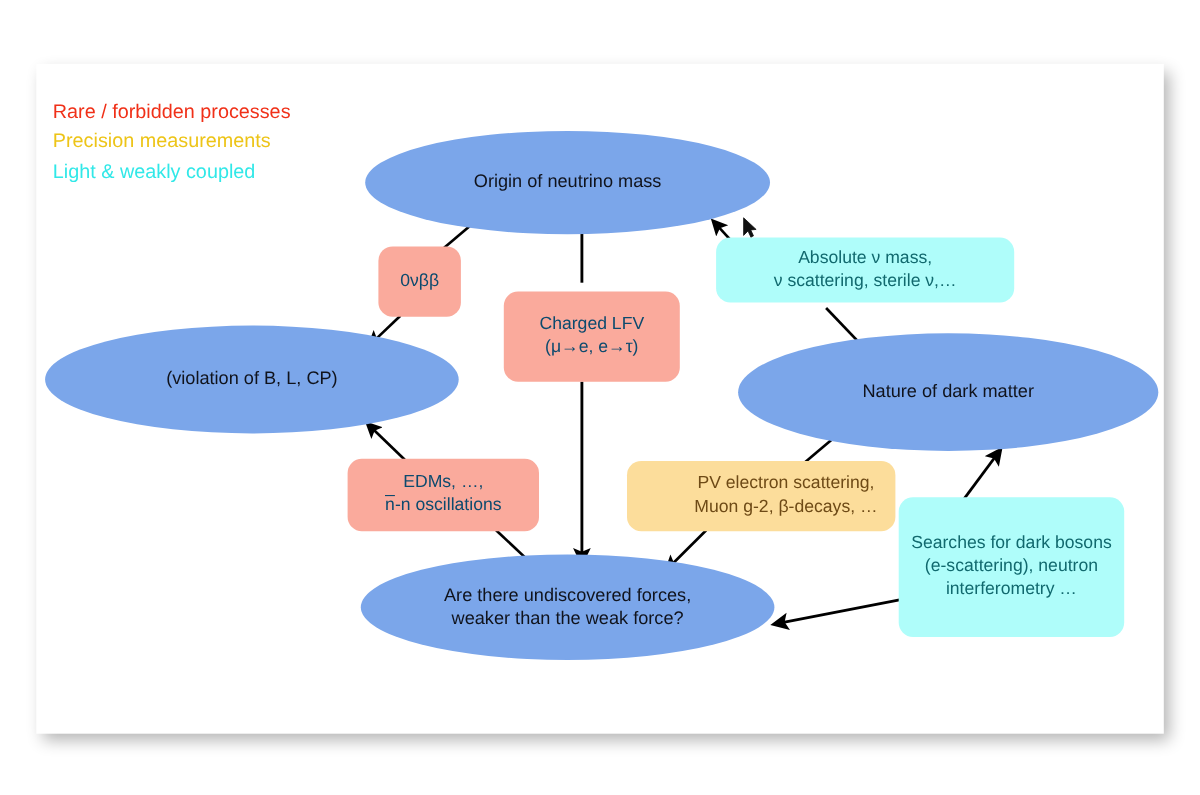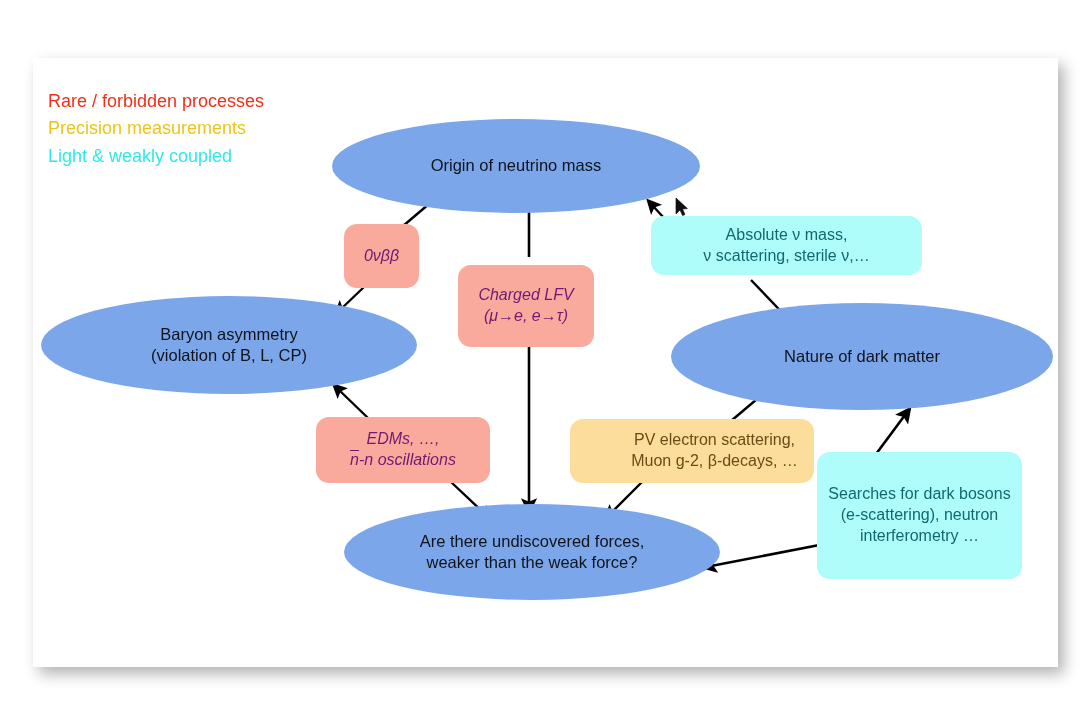--- a/index.html
+++ b/index.html
@@ -65,40 +65,39 @@
     color: #10131c;
     font-size: 16.5px;
   }
 
   .rbox {
     border-radius: 13px;
     font-size: 16px;
   }
   .rbox.rare {
     background: #FAAA9C;
-    color: #701a75;
-    font-style: italic;
+    color: #0c4a6e;
   }
   .rbox.prec {
     background: #FCDD9B;
     color: #6E4A16;
   }
   .rbox.light {
     background: #AFFDFA;
     color: #11696E;
   }
 
   
   #node-origin-neutrino-mass { left: 299px; top: 61px;  width: 368px; height: 94px; }
   #node-baryon-asymmetry     { left: 8px;   top: 238px; width: 376px; height: 98px; }
   #node-dark-matter          { left: 638px; top: 245px; width: 382px; height: 107px; }
-  #node-undiscovered-forces  { left: 311px; top: 446px; width: 376px; height: 96px; }
+  #node-undiscovered-forces  { left: 295px; top: 446px; width: 376px; height: 96px; }
 
   #node-0vbb        { left: 311px; top: 166px; width: 75px;  height: 64px; }
-  #node-charged-lfv { left: 425px; top: 207px; width: 136px; height: 82px; }
+  #node-charged-lfv { left: 425px; top: 207px; width: 160px; height: 82px; }
   #node-edms        { left: 283px; top: 359px; width: 174px; height: 66px; }
   #node-absolute-nu { left: 618px; top: 158px; width: 271px; height: 59px; }
   #node-pv-electron { left: 537px; top: 361px; width: 244px; height: 64px; padding-left: 45px; }
   #node-dark-bosons { left: 784px; top: 394px; width: 205px; height: 127px; }
 
   .overbar {
     border-top: 1.6px solid currentColor;
     display: inline-block;
     line-height: 1;
     padding-top: 1px;
@@ -154,21 +153,20 @@
 
     <line x1="807" y1="483" x2="678" y2="508" stroke="#000" stroke-width="2.6" marker-end="url(#ah)"></line>
   </svg>
 
   <div class="node ellipse" id="node-origin-neutrino-mass">
     <div class="txt">Origin of neutrino mass</div>
   </div>
 
   <div class="node ellipse" id="node-baryon-asymmetry">
     <div class="txt">
-      <div>Baryon asymmetry</div>
       <div>(violation of B, L, CP)</div>
     </div>
   </div>
 
   <div class="node ellipse" id="node-dark-matter">
     <div class="txt">Nature of dark matter</div>
   </div>
 
   <div class="node ellipse" id="node-undiscovered-forces">
     <div class="txt">

